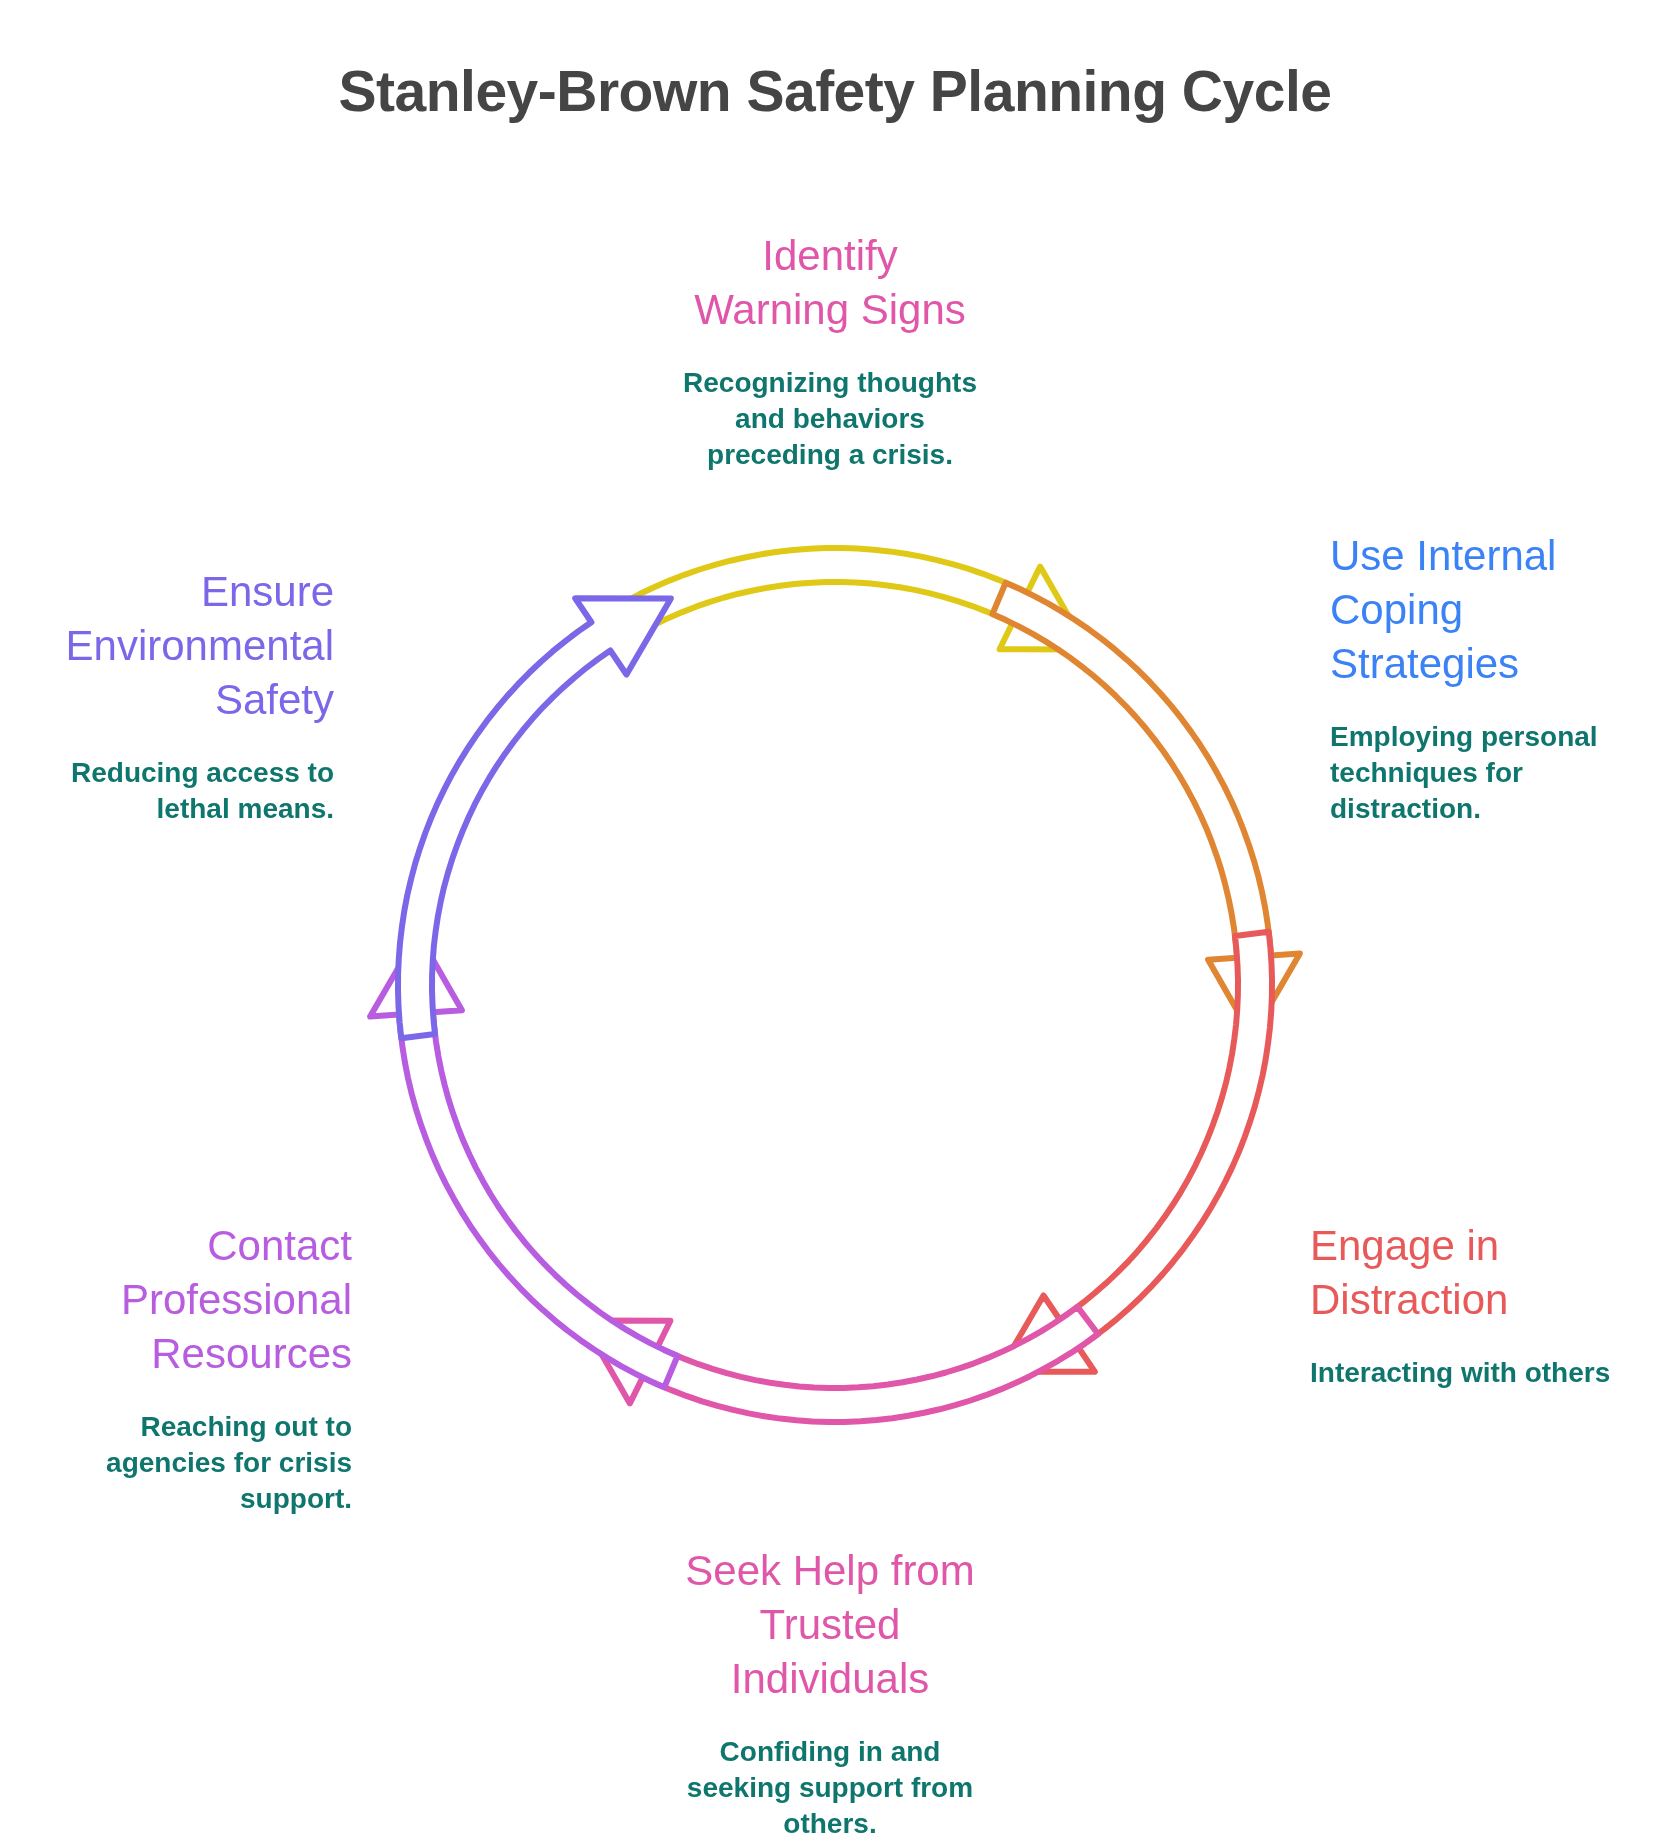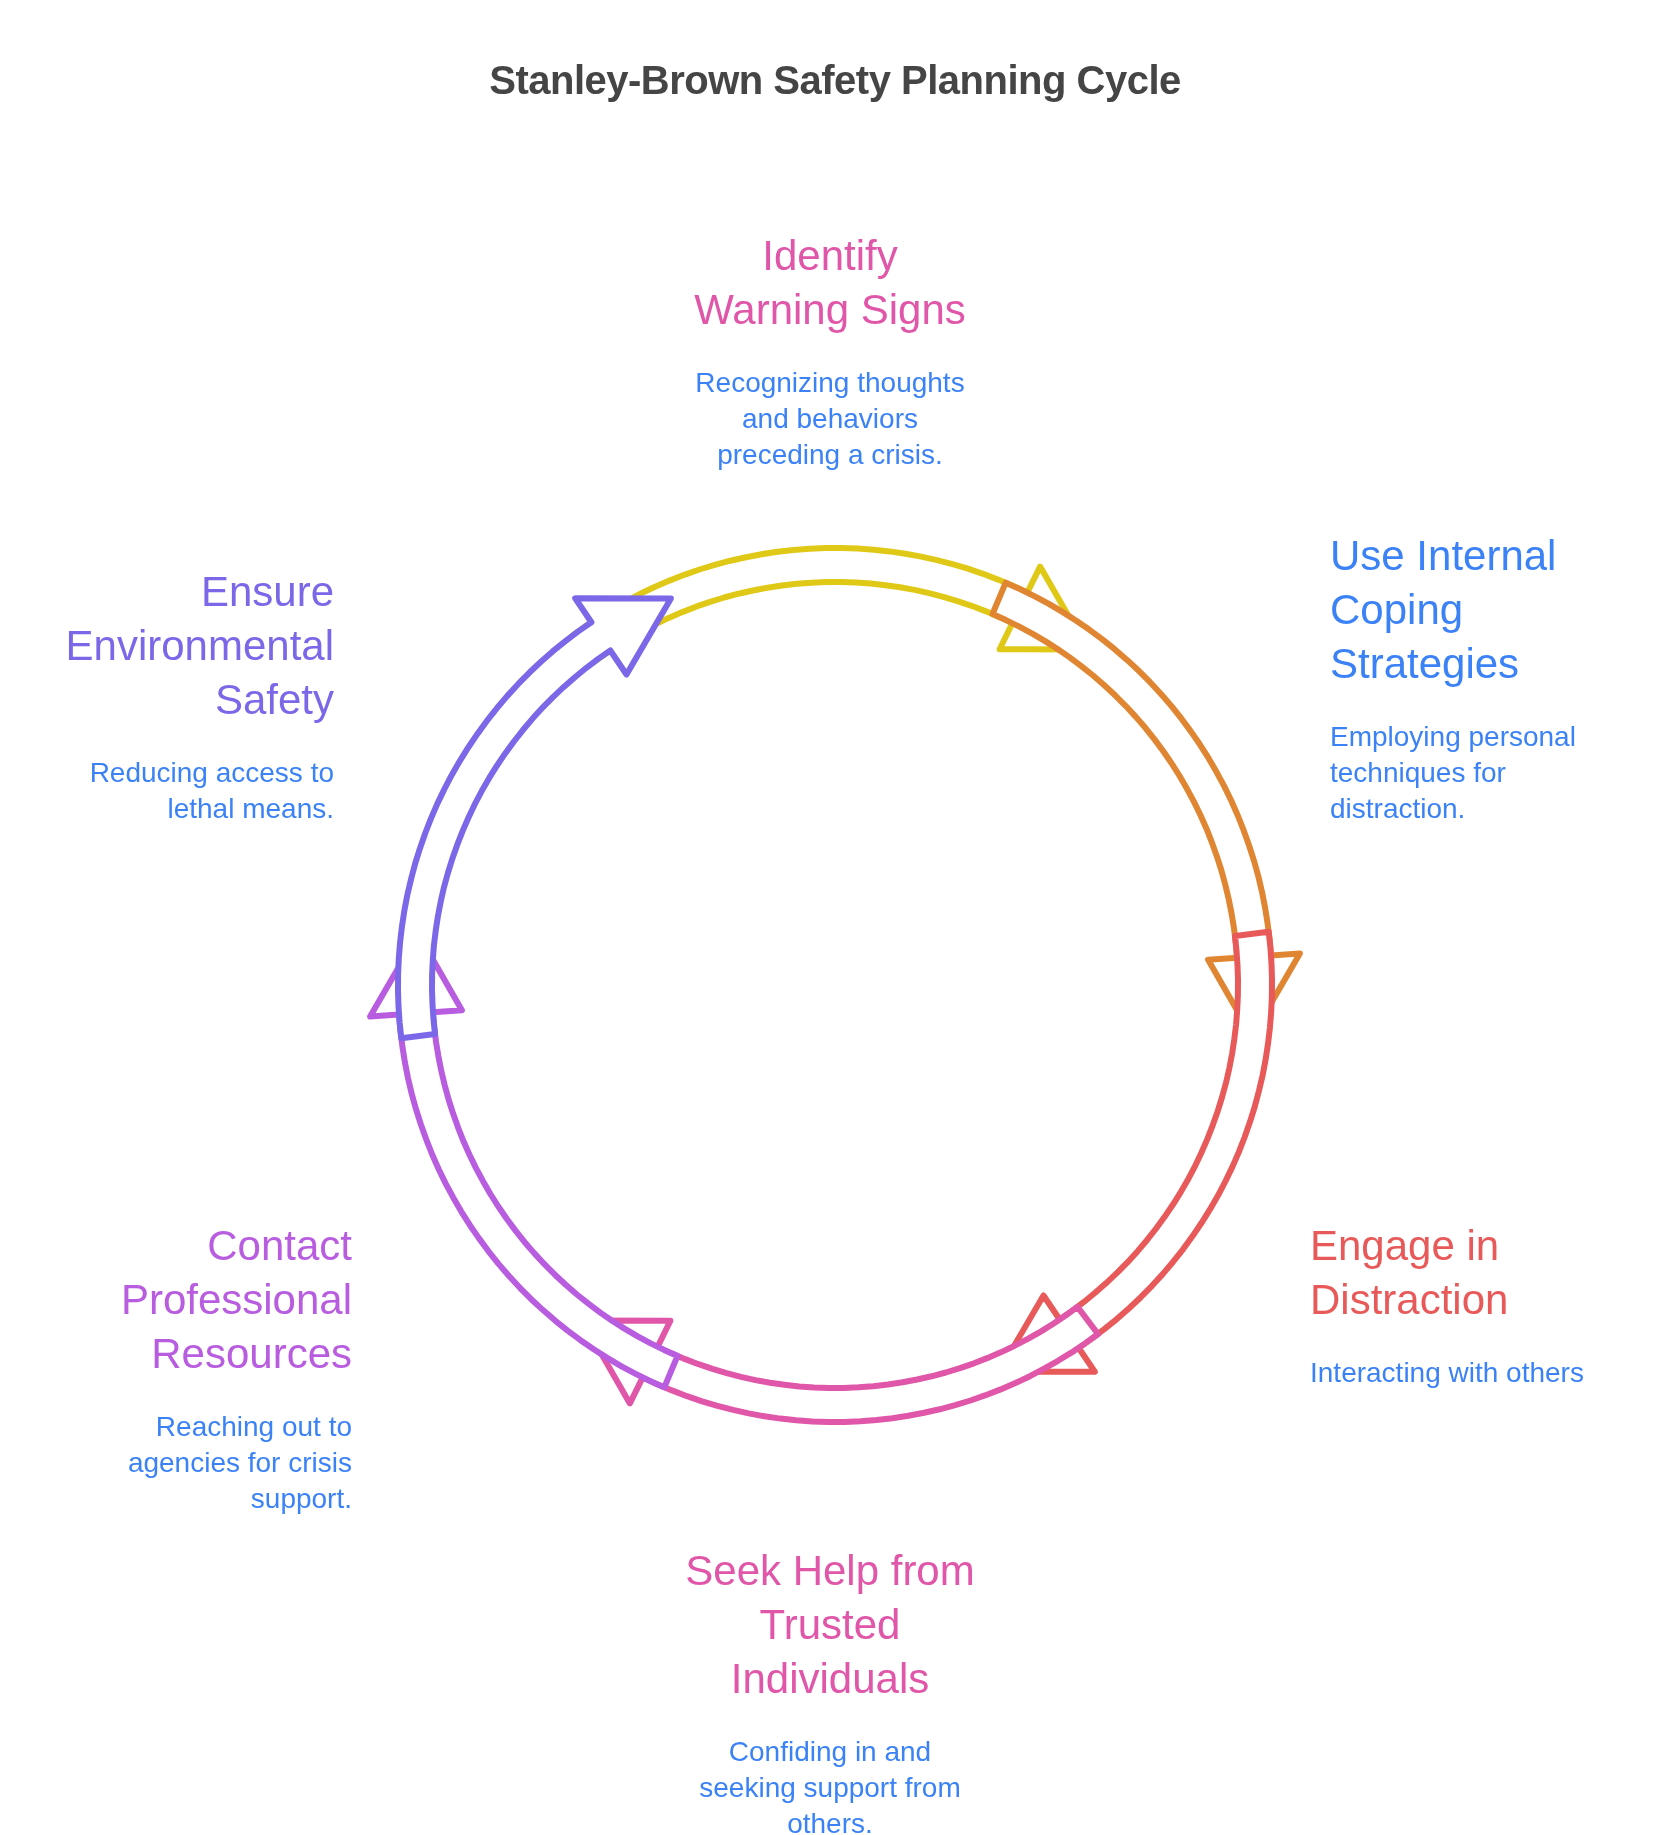--- a/index.html
+++ b/index.html
@@ -1,24 +1,24 @@
 <!DOCTYPE html>
 <html><head>
 <meta charset="utf-8">
 <style>
   html, body { margin:0; padding:0; background:#ffffff; }
   body { width:1670px; height:1835px; position:relative; overflow:hidden;
          font-family:"Liberation Sans", sans-serif; }
   .title { position:absolute; left:0; top:58px; width:1670px; text-align:center;
            font-family:"Liberation Sans", sans-serif; font-weight:bold;
-           font-size:40px; color:#454545; letter-spacing:-0.5px; }
+           font-size:57px; color:#454545; letter-spacing:-0.5px; }
   #arrows { position:absolute; left:0; top:0; }
   .step { position:absolute;margin-top:29px; }
   .step .head { font-size:42px; line-height:54px; }
-  .step .desc { font-size:28px; line-height:36px; color:#3b82f6; margin-top:28px; }
+  .step .desc { font-size:28px; line-height:36px; color:#0f766e; margin-top:28px;font-weight:bold; }
   .center { text-align:center; }
   .right { text-align:right; }
   .left { text-align:left; }
 </style>
 </head>
 <body>
 
 <div class="title">Stanley-Brown Safety Planning Cycle</div>
 
 <svg id="arrows" width="1670" height="1835">

